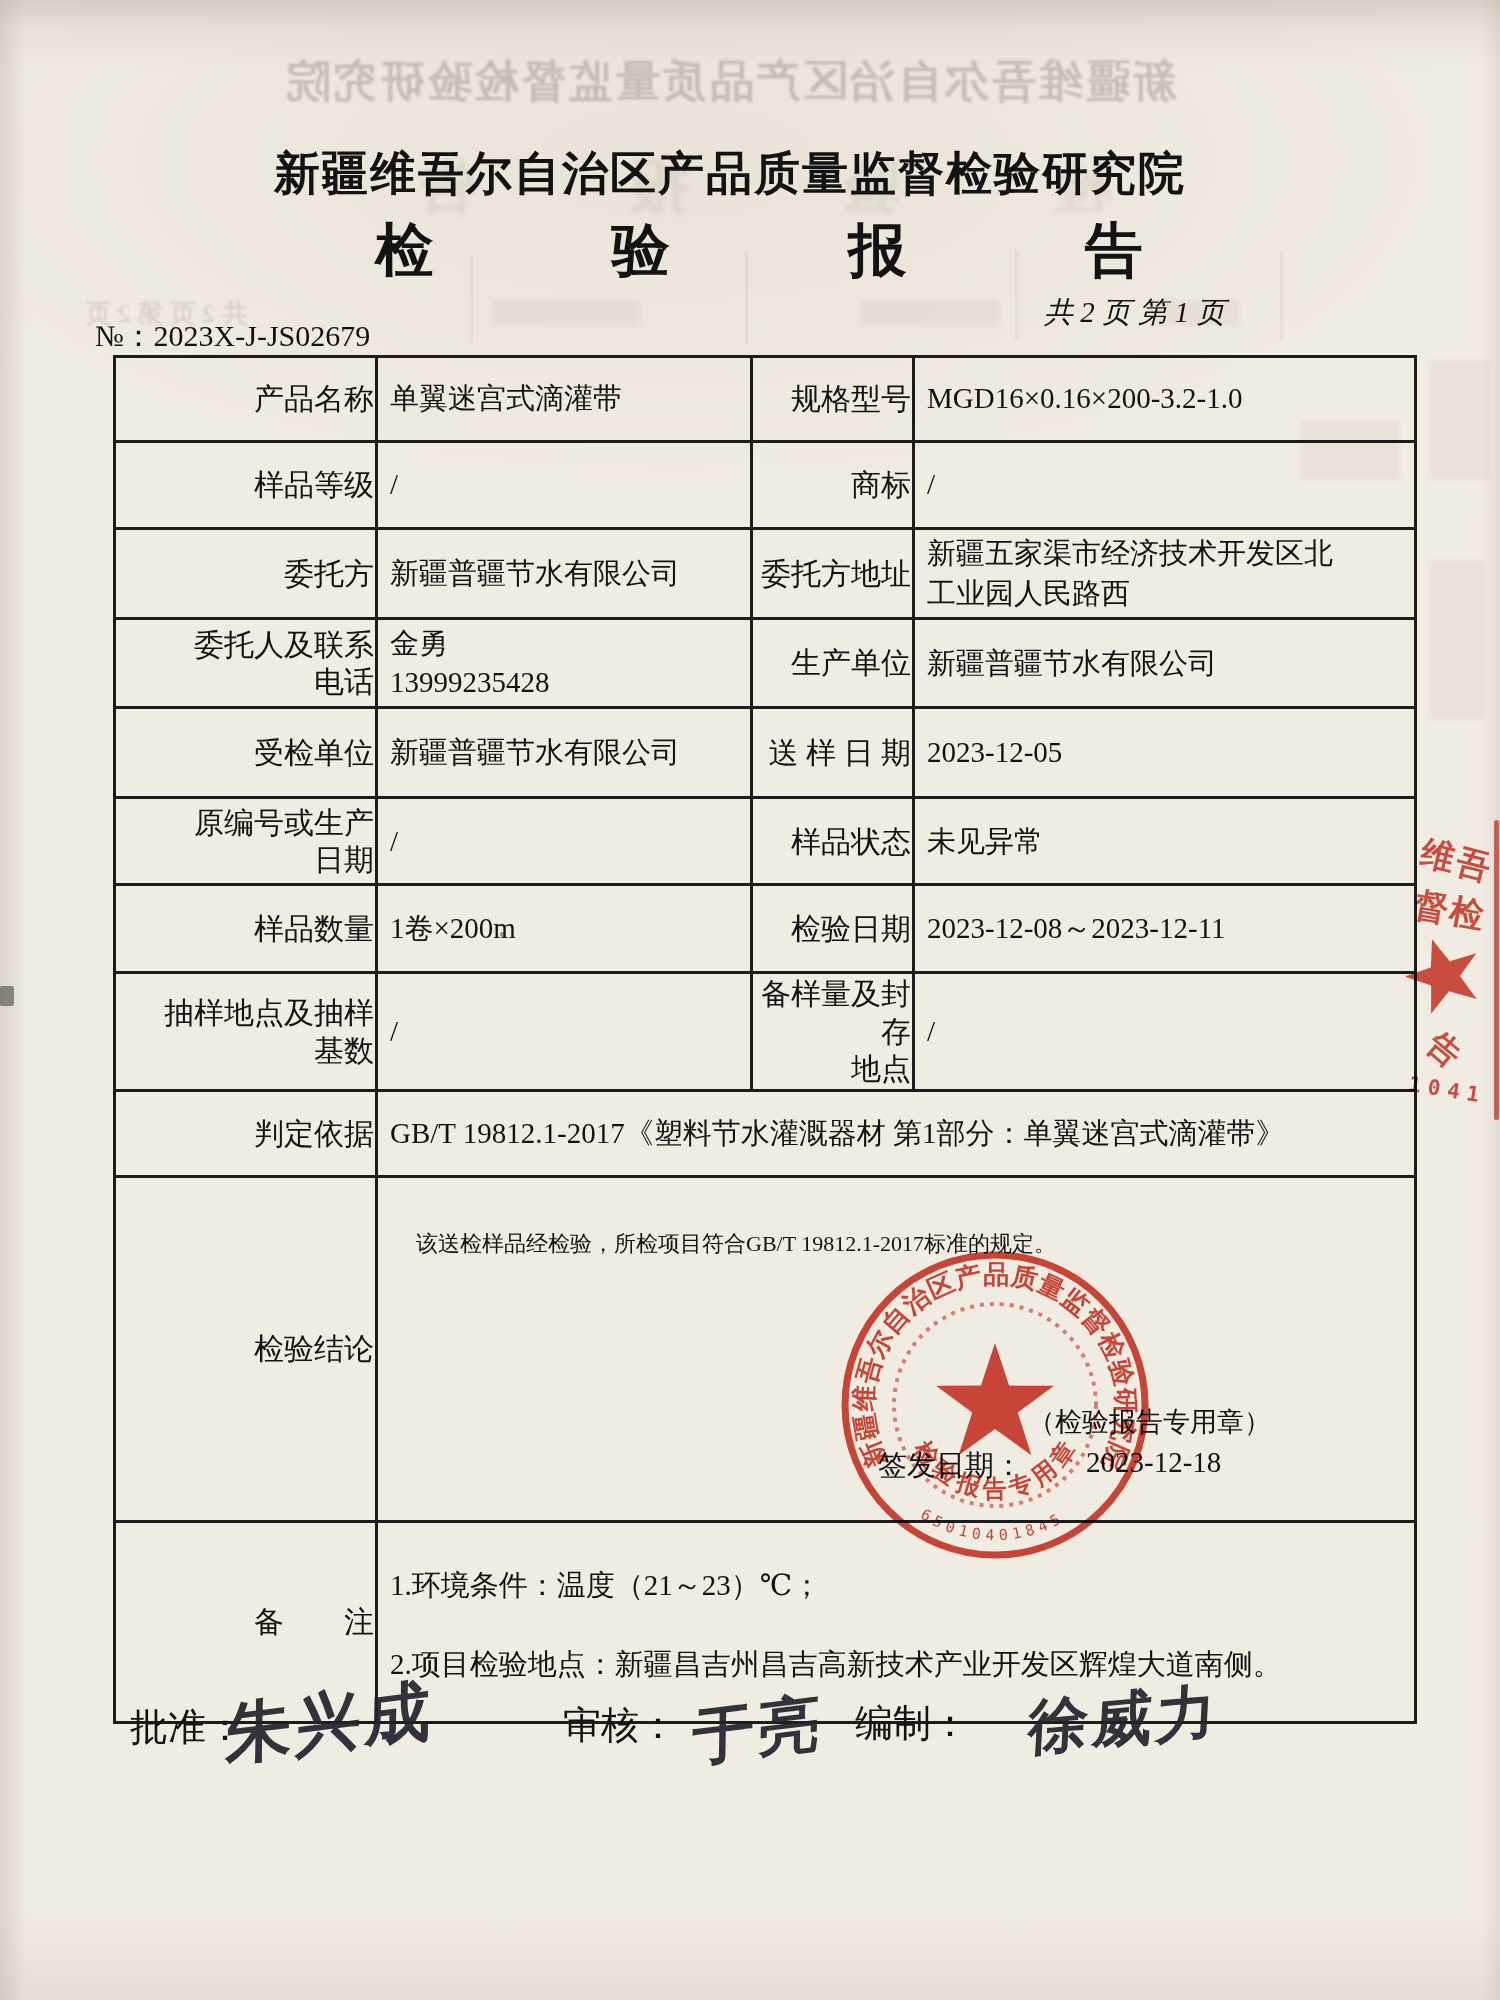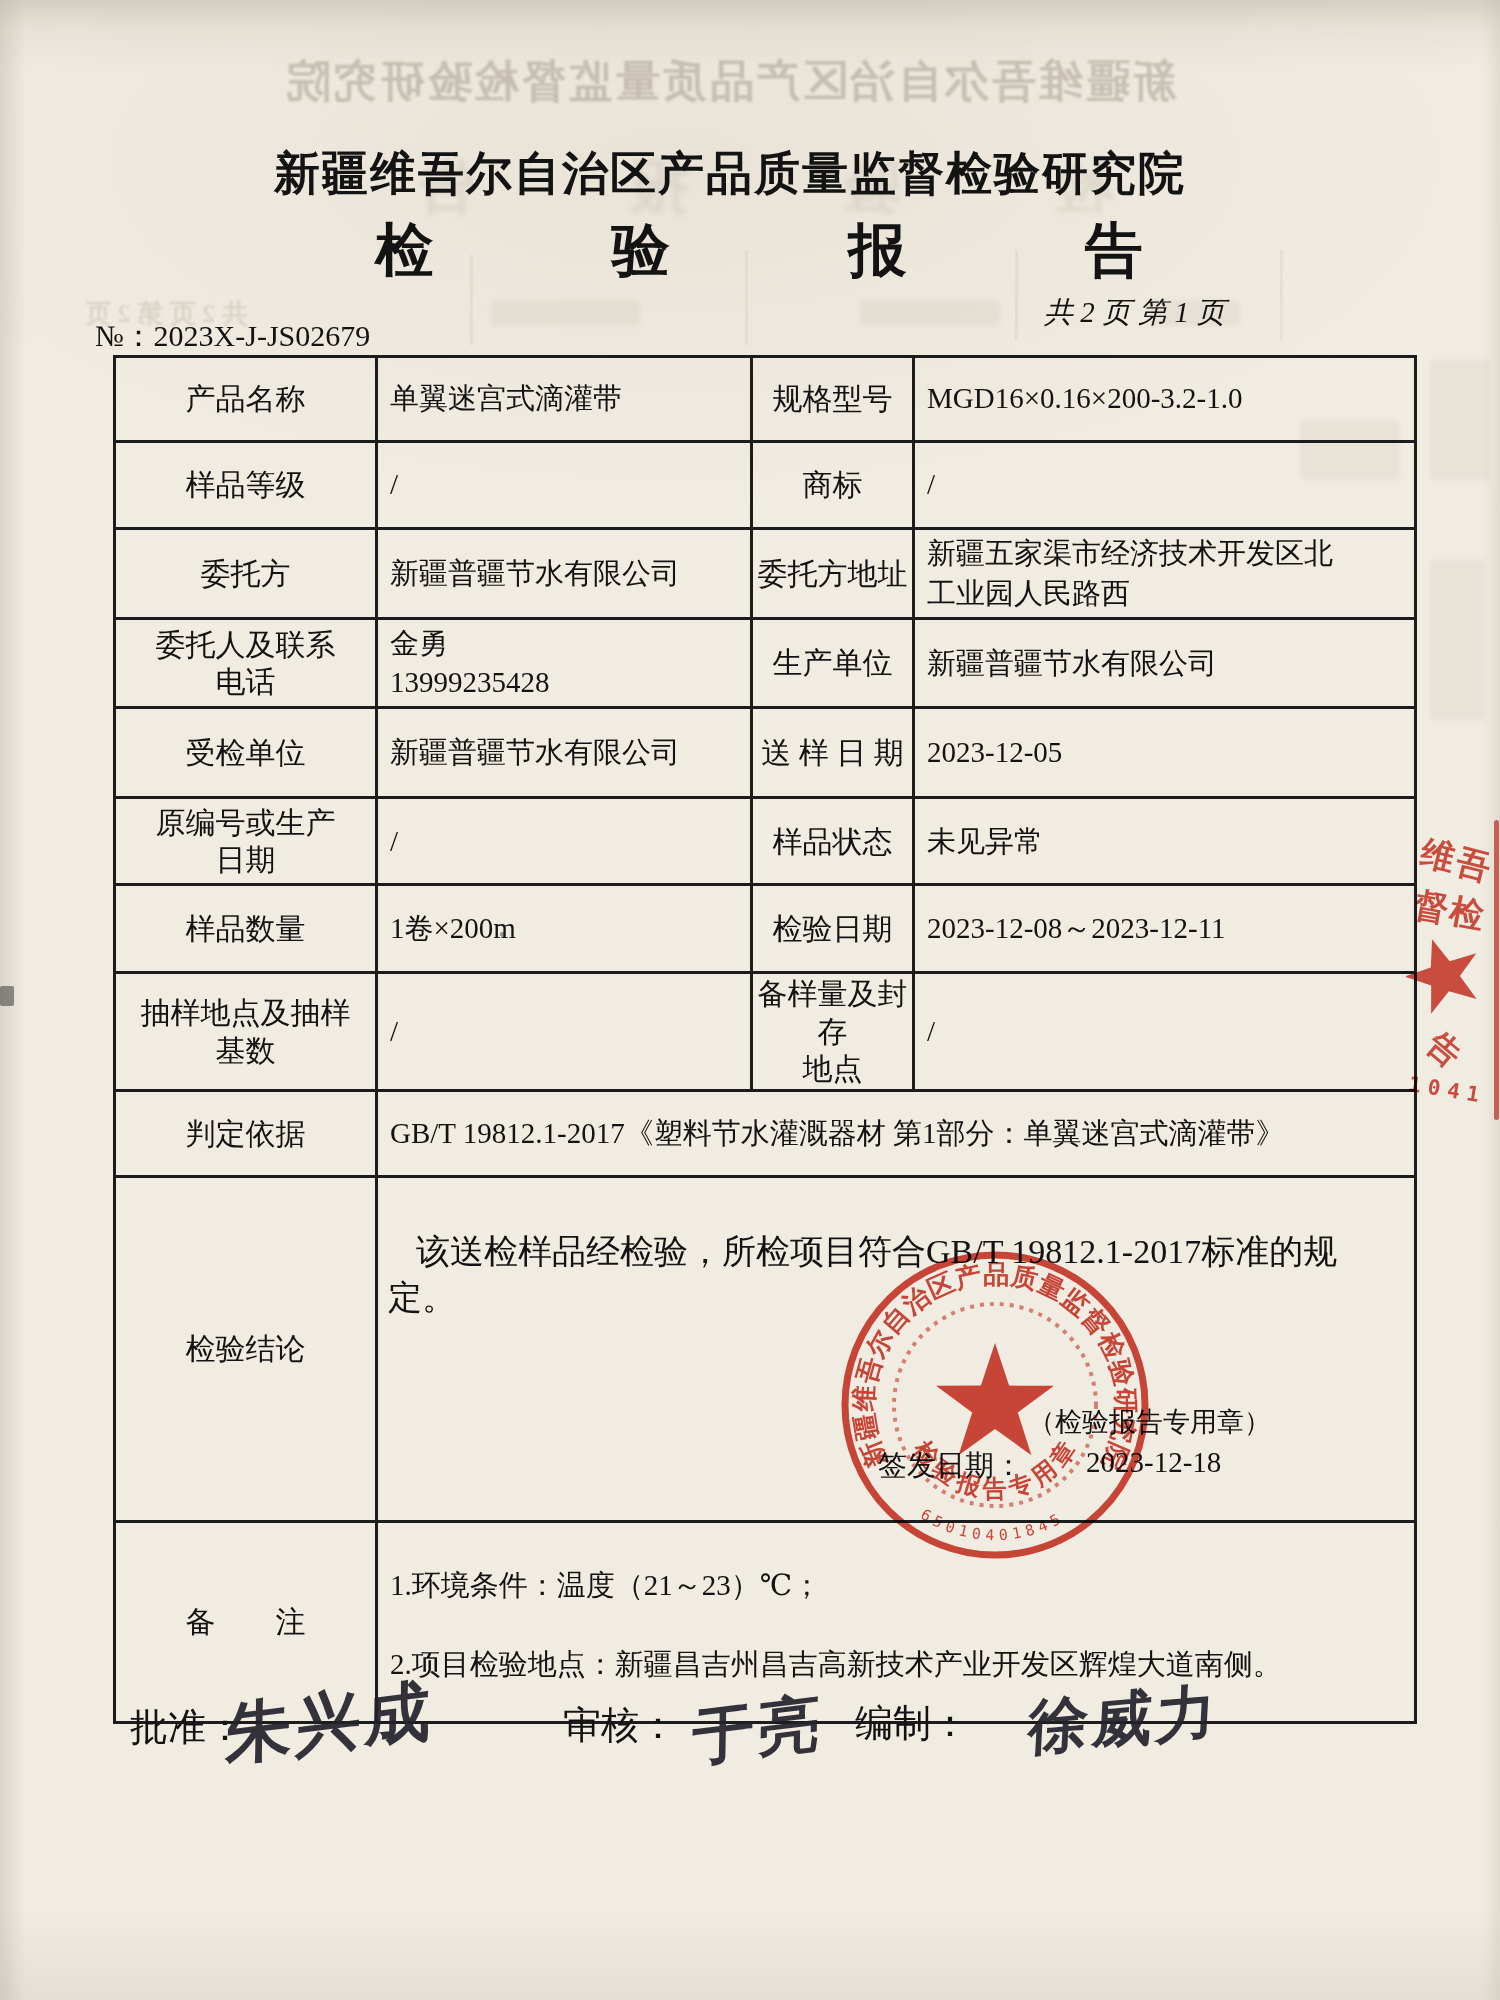--- a/index.html
+++ b/index.html
@@ -30,24 +30,24 @@
   .org-title{position:absolute;left:0;top:143px;width:1460px;text-align:center;
     font-size:46px;font-weight:bold;letter-spacing:2px;white-space:nowrap;}
   .report-title{position:absolute;left:59px;top:212px;width:1400px;text-align:center;
     font-size:58px;font-weight:bold;letter-spacing:82px;text-indent:82px;white-space:nowrap;}
   .page-info{position:absolute;left:1044px;top:293px;font-size:29px;white-space:nowrap;font-style:italic;}
   .report-no{position:absolute;left:95px;top:316px;font-size:30px;white-space:nowrap;}
 
   table.main{position:absolute;left:113px;top:355px;width:1301px;
     border-collapse:collapse;table-layout:fixed;}
   table.main td{border:3px solid #1c1c1c;overflow:visible;}
-  td.lab{text-align:center;vertical-align:middle;font-size:30px;white-space:pre-line;line-height:1.25;}
+  td.lab{text-align:right;vertical-align:middle;font-size:30px;white-space:pre-line;line-height:1.25;}
   td.val{text-align:left;vertical-align:middle;font-size:29px;padding:4px 8px 4px 12px;white-space:pre-line;line-height:1.35;}
   td.val-top{vertical-align:top;}
-  .concl-text{margin:0;padding:12px 10px 0 10px;text-indent:28px;font-size:34px;}
+  .concl-text{margin:0;padding:12px 10px 0 10px;text-indent:28px;font-size:22px;}
   .remark-line{margin:0;padding:0 10px 0 12px;font-size:29px;line-height:1.18;padding-top:6px;}
 
   .seal-note{position:absolute;left:1028px;top:1404px;font-size:27px;white-space:nowrap;}
   .issue-label{position:absolute;left:878px;top:1446px;font-size:29px;white-space:nowrap;}
   .issue-date{position:absolute;left:1086px;top:1446px;font-size:29px;white-space:nowrap;}
 
   .stamp-big{position:absolute;left:835px;top:1245px;width:320px;height:320px;
     mix-blend-mode:multiply;opacity:.92;filter:blur(.3px);}
 
   .edge-stamp{position:absolute;left:1406px;top:816px;width:94px;height:312px;overflow:hidden;

